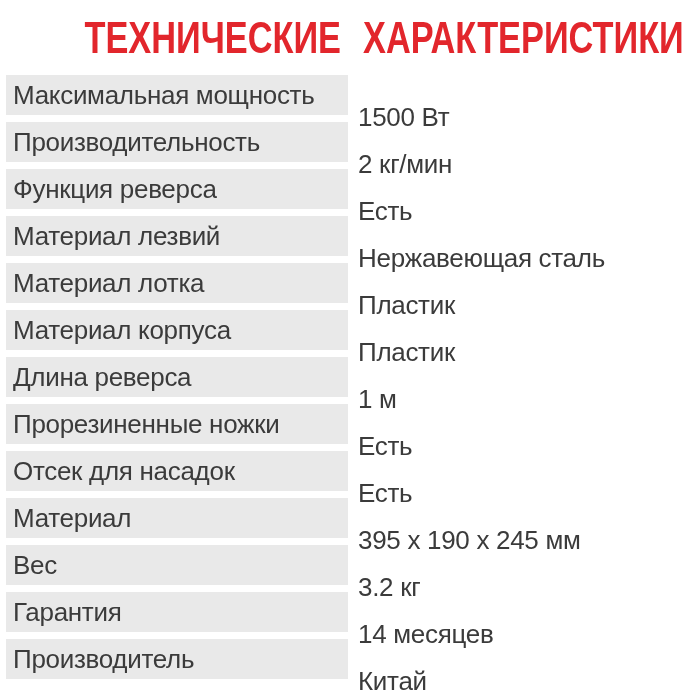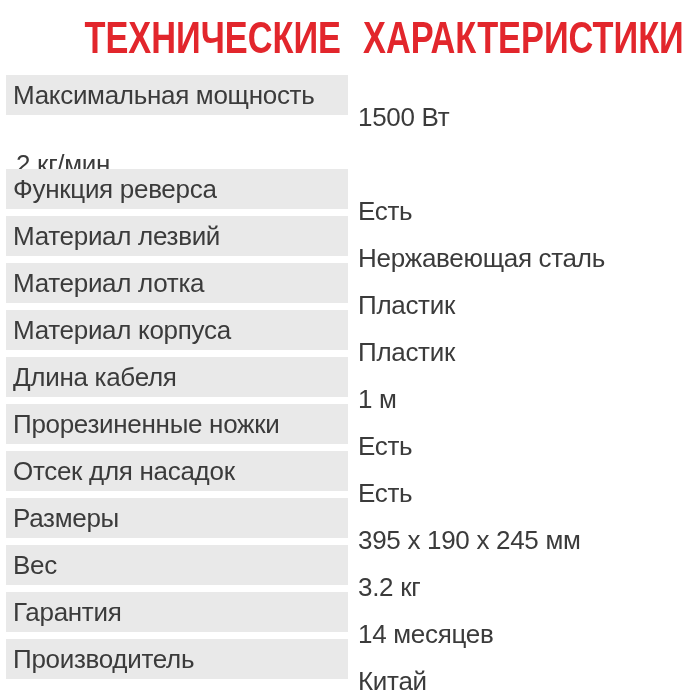--- a/index.html
+++ b/index.html
@@ -76,20 +76,21 @@
   <h1 class="title" style="margin:0;font-size:44px;">ТЕХНИЧЕСКИЕ ХАРАКТЕРИСТИКИ</h1>
 </div>
 
 <div class="spec-table">
   <div class="row">
     <div class="label">Максимальная мощность</div>
     <div class="value">1500 Вт</div>
   </div>
 
   <div class="row">
+    <div class="label">Производительность</div>
     <div class="value">2 кг/мин</div>
   </div>
 
   <div class="row">
     <div class="label">Функция реверса</div>
     <div class="value">Есть</div>
   </div>
 
   <div class="row">
     <div class="label">Материал лезвий</div>
@@ -100,36 +101,36 @@
     <div class="label">Материал лотка</div>
     <div class="value">Пластик</div>
   </div>
 
   <div class="row">
     <div class="label">Материал корпуса</div>
     <div class="value">Пластик</div>
   </div>
 
   <div class="row">
-    <div class="label">Длина кабеля</div>
+    <div class="label">Длина реверса</div>
     <div class="value">1 м</div>
   </div>
 
   <div class="row">
     <div class="label">Прорезиненные ножки</div>
     <div class="value">Есть</div>
   </div>
 
   <div class="row">
     <div class="label">Отсек для насадок</div>
     <div class="value">Есть</div>
   </div>
 
   <div class="row">
-    <div class="label">Размеры</div>
+    <div class="label">Материал</div>
     <div class="value">395 х 190 х 245 мм</div>
   </div>
 
   <div class="row">
     <div class="label">Вес</div>
     <div class="value">3.2 кг</div>
   </div>
 
   <div class="row">
     <div class="label">Гарантия</div>

